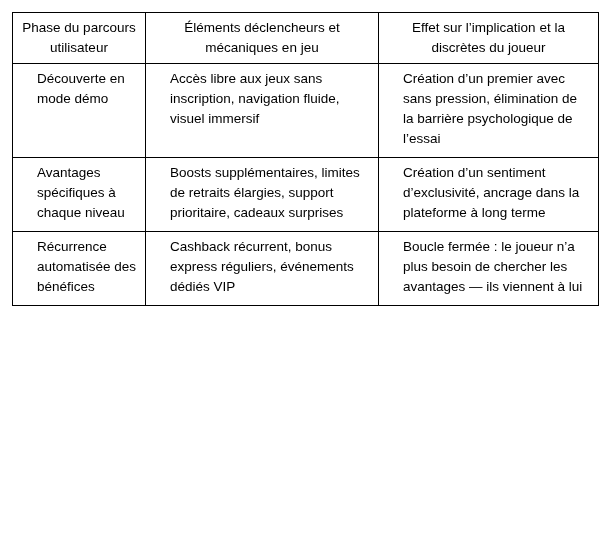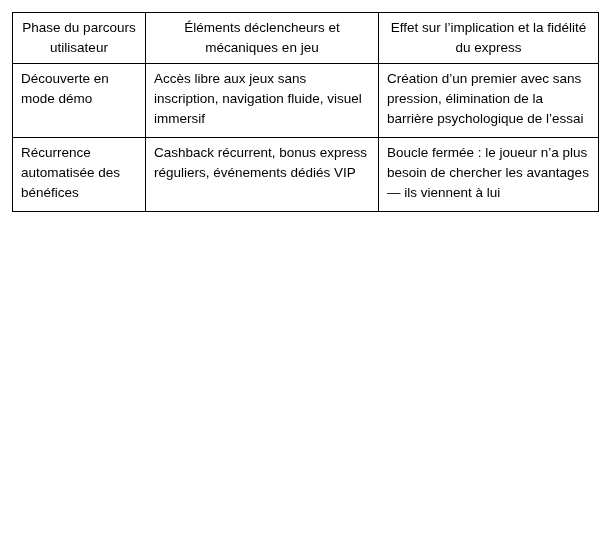--- a/index.html
+++ b/index.html
@@ -36,46 +36,51 @@
   }
   .data-table th {
     text-align: center;
     vertical-align: middle;
     padding: 5px 6px;
     height: 40px;
   }
   .data-table td {
     text-align: left;
     vertical-align: top;
-    padding: 5px 8px 8px 8px;
+    padding: 5px 8px 8px 24px;
     height: 60px;
   }
 </style>
 </head>
 <body>
 
 <div class="page">
   <table class="data-table">
     <colgroup>
       <col class="c1">
       <col class="c2">
       <col class="c3">
     </colgroup>
     <thead>
       <tr>
         <th>Phase du parcours utilisateur</th>
         <th>Éléments déclencheurs et mécaniques en jeu</th>
-        <th>Effet sur l’implication et la fidélité du express</th>
+        <th>Effet sur l’implication et la discrètes du joueur</th>
       </tr>
     </thead>
     <tbody>
       <tr>
         <td>Découverte en mode démo</td>
         <td>Accès libre aux jeux sans inscription, navigation fluide, visuel immersif</td>
         <td>Création d’un premier avec sans pression, élimination de la barrière psychologique de l’essai</td>
+      </tr>
+      <tr>
+        <td>Avantages spécifiques à chaque niveau</td>
+        <td>Boosts supplémentaires, limites de retraits élargies, support prioritaire, cadeaux surprises</td>
+        <td>Création d’un sentiment d’exclusivité, ancrage dans la plateforme à long terme</td>
       </tr>
       <tr>
         <td>Récurrence automatisée des bénéfices</td>
         <td>Cashback récurrent, bonus express réguliers, événements dédiés VIP</td>
         <td>Boucle fermée : le joueur n’a plus besoin de chercher les avantages — ils viennent à lui</td>
       </tr>
     </tbody>
   </table>
 </div>
 

